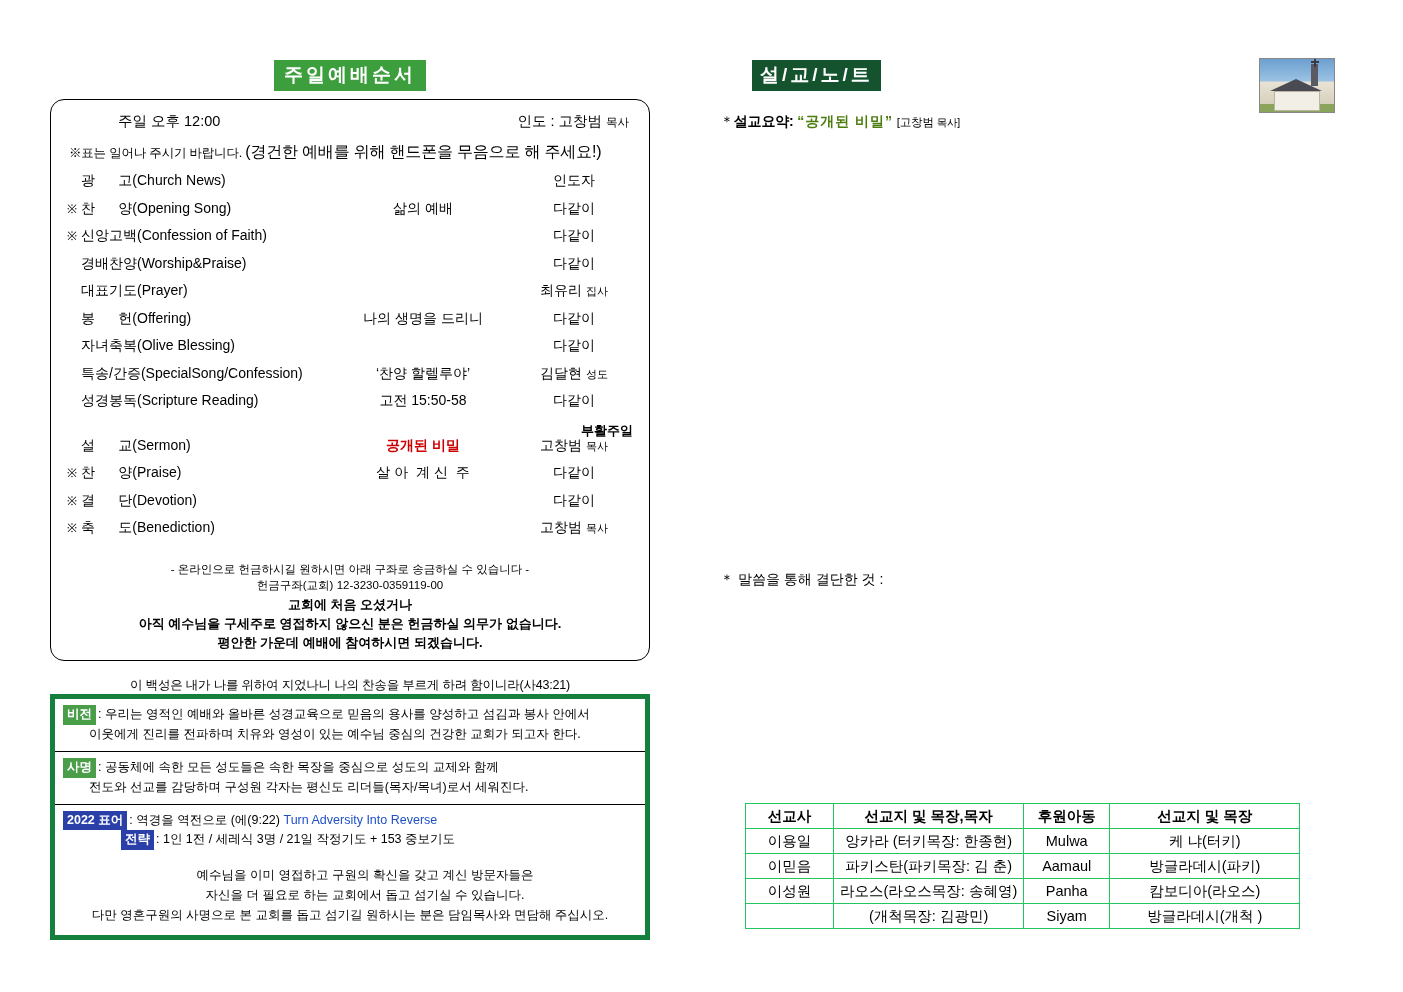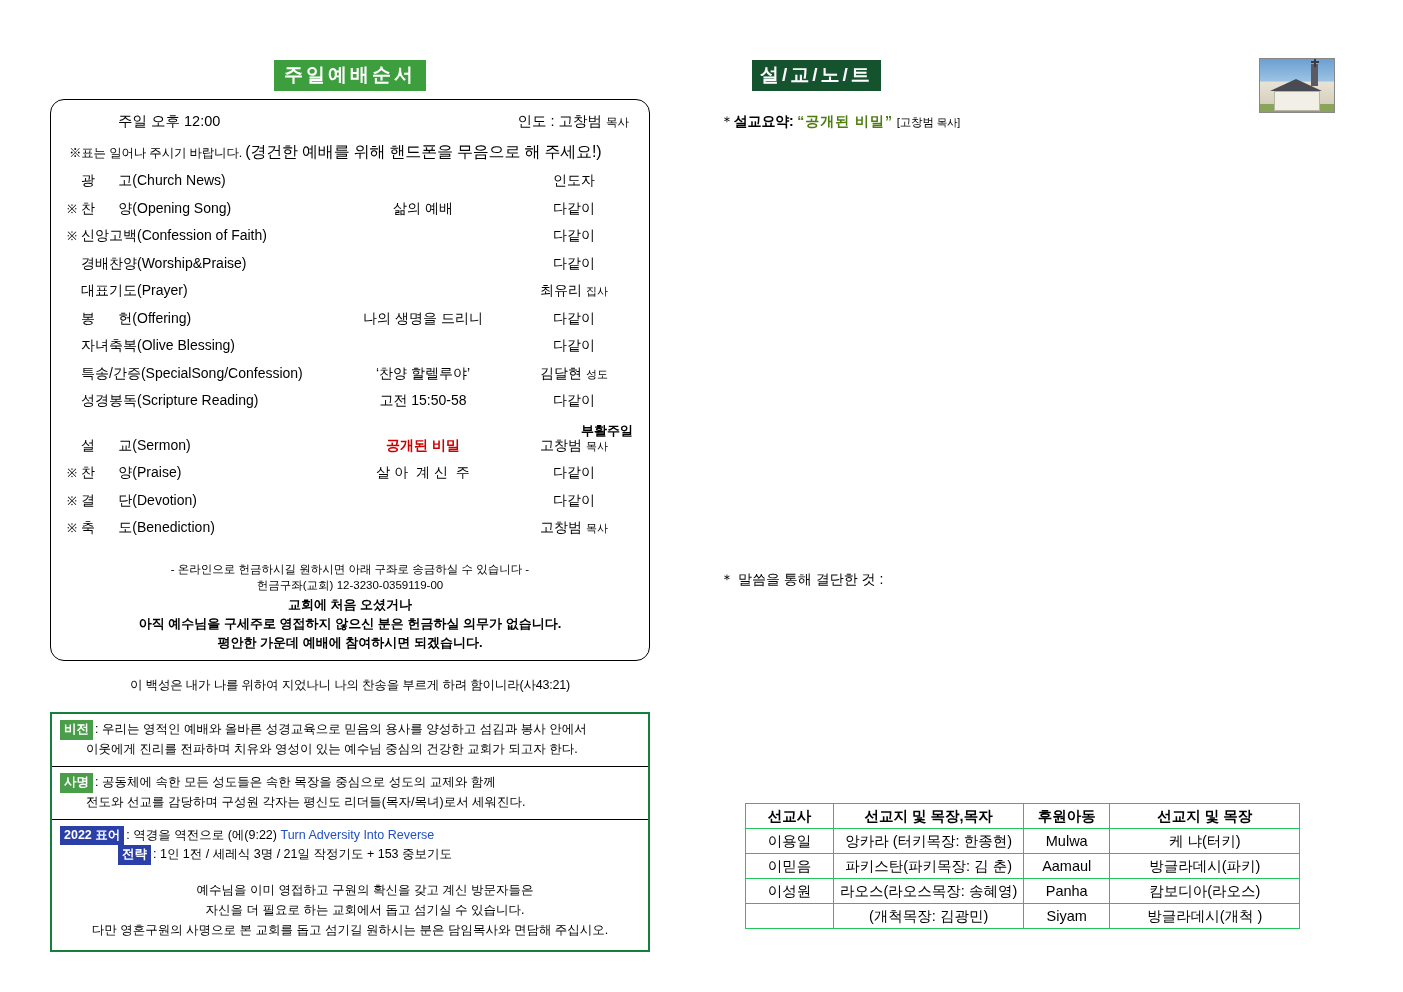--- a/index.html
+++ b/index.html
@@ -114,23 +114,22 @@
   .verse-line {
     width: 600px;
     text-align: center;
     font-size: 12.5px;
     margin-top: 16px;
     letter-spacing: -0.2px;
   }
 
   
   .vm-box {
-    margin-top: 18px;
     width: 600px;
-    border: 2px solid #15803d;
+    border: 5px solid #15803d;
   }
   .vm-sec {
     padding: 6px 8px 7px 8px;
     font-size: 12.5px;
     line-height: 1.55;
   }
   .vm-sec + .vm-sec { border-top: 1px solid #000; }
   .tag {
     display: inline-block;
     color: #ffffff;

